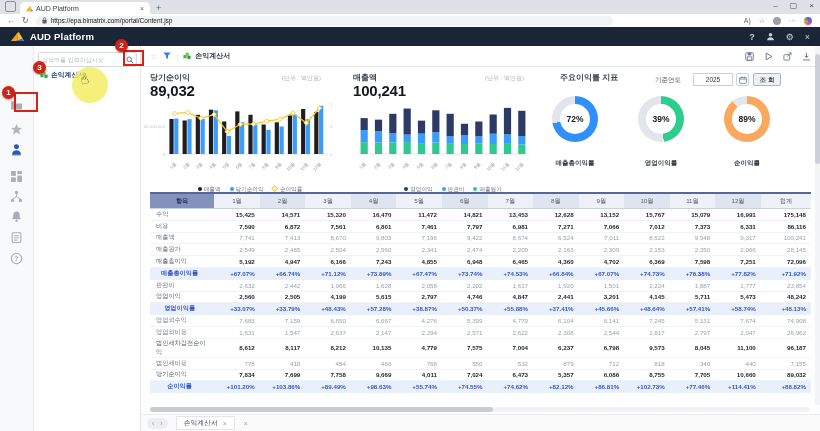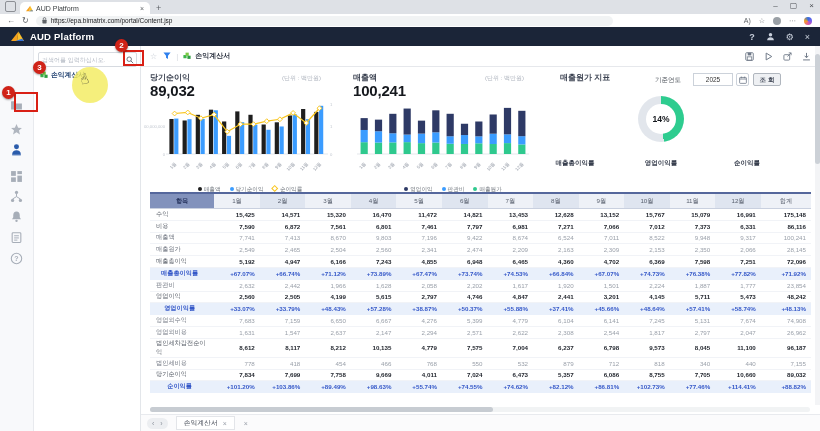--- a/index.html
+++ b/index.html
@@ -371,33 +371,39 @@
           <text x="176.83333333333334" y="67" font-size="4.6" fill="#9aa0ab" text-anchor="end" transform="rotate(-48 176.83333333333334 67)">12월</text>
         </svg>
       <div class="legend">
         <span><span class="ldot" style="background: rgb(46, 58, 102);"></span><span class="ltext">영업이익</span></span>
         <span><span class="ldot" style="background: rgb(59, 156, 255);"></span><span class="ltext">판관비</span></span>
         <span><span class="ldot" style="background: rgb(47, 201, 142);"></span><span class="ltext">매출원가</span></span>
       </div>
     </div>
 
     <div class="kpi" id="kpi3">
-      <div class="kpi3-title">매출원가 지표</div>
+      <div class="kpi3-title">주요이익률 지표</div>
       <span class="yf-label">기준연도</span>
       <input class="yf-input" value="2025" style="">
       <span class="yf-cal">
         <svg width="8" height="8" viewBox="0 0 10 10">
             <rect x="0.8" y="1.8" width="8.4" height="7.4" rx="0.8" fill="none" stroke="#707a89" stroke-width="1"></rect>
             <path d="M0.8 3.8h8.4M3 0.8v2M7 0.8v2" stroke="#707a89" stroke-width="1"></path>
           </svg>
       </span>
       <span class="yf-btn">조 회</span>
 
+      <div class="donut donut-ring" id="donut1" style="background: conic-gradient(rgb(47, 143, 253) 0deg, rgb(47, 143, 253) 72%, rgb(226, 230, 236) 72%, rgb(226, 230, 236) 100%);">
+        <div class="donut-hole">72%</div>
+      </div>
       <div class="donut donut-ring" id="donut2" style="background: conic-gradient(rgb(46, 204, 143) 0deg, rgb(46, 204, 143) 48%, rgb(226, 230, 236) 48%, rgb(226, 230, 236) 100%);">
-        <div class="donut-hole">14%</div>
+        <div class="donut-hole">39%</div>
+      </div>
+      <div class="donut donut-ring" id="donut3" style="background: conic-gradient(rgb(248, 169, 95) 0deg, rgb(248, 169, 95) 89%, rgb(226, 230, 236) 89%, rgb(226, 230, 236) 100%);">
+        <div class="donut-hole">89%</div>
       </div>
       <div class="donut-label" id="dlabel1">매출총이익률</div>
       <div class="donut-label" id="dlabel2">영업이익률</div>
       <div class="donut-label" id="dlabel3">순이익률</div>
     </div>
 
     <div class="tbl-section">
       <table class="mtable">
           <colgroup>
             <col style="width: 64px;">

